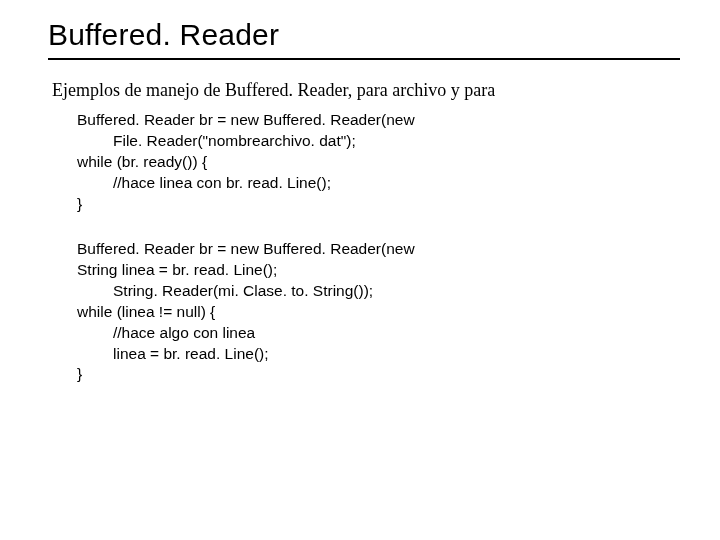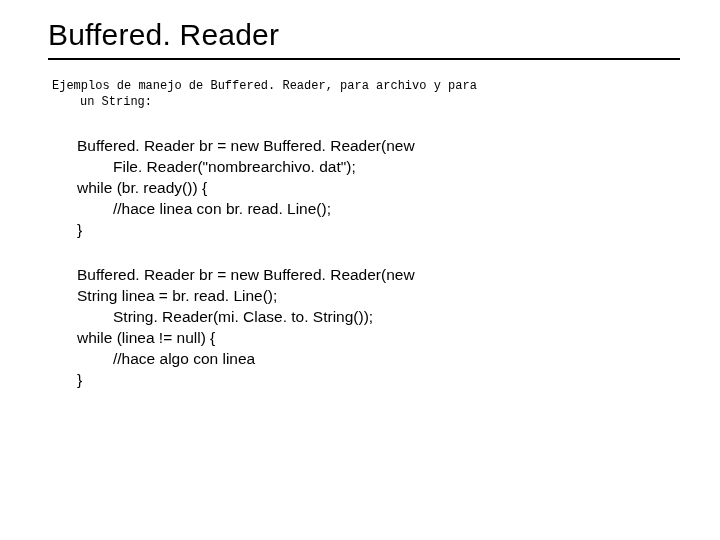--- a/index.html
+++ b/index.html
@@ -21,24 +21,24 @@
   .title {
     font-size: 30px;
     font-weight: 400;
     font-family: Verdana, Geneva, sans-serif;
     border-bottom: 2px solid #000;
     padding-bottom: 6px;
     margin-bottom: 18px;
     letter-spacing: 0.2px;
   }
   .subtitle {
-    font-size: 12px;
-    font-family: Liberation Mono, monospace;
+    font-size: 18px;
+    font-family: Liberation Serif, serif;
     line-height: 1.35;
-    margin-bottom: 26px;
+    margin-bottom: 8px;
     padding-left: 4px;
   }
   .subtitle .cont {
     display: block;
     padding-left: 28px;
   }
   .code-block {
     font-family: Arial, Helvetica, sans-serif;
     font-size: 15.5px;
     line-height: 1.35;
@@ -56,33 +56,33 @@
 </style>
 </head>
 <body>
 
 <div class="slide">
 
   <div class="title">Buffered. Reader</div>
 
   <div class="subtitle">
     <span>Ejemplos de manejo de Buffered. Reader, para archivo y para</span>
-    <span class="cont">un String:</span>
   </div>
 
   <div class="code-block">
     <span class="line">Buffered. Reader br = new Buffered. Reader(new</span>
     <span class="line indent">File. Reader("nombrearchivo. dat");</span>
     <span class="line">while (br. ready()) {</span>
     <span class="line indent">//hace linea con br. read. Line();</span>
     <span class="line">}</span>
   </div>
 
   <div class="code-block">
     <span class="line">Buffered. Reader br = new Buffered. Reader(new</span>
     <span class="line">String linea = br. read. Line();</span>
     <span class="line indent">String. Reader(mi. Clase. to. String());</span>
     <span class="line">while (linea != null) {</span>
     <span class="line indent">//hace algo con linea</span>
+    <span class="line indent">linea = br. read. Line();</span>
     <span class="line">}</span>
   </div>
 
 </div>
 
 </body></html>

